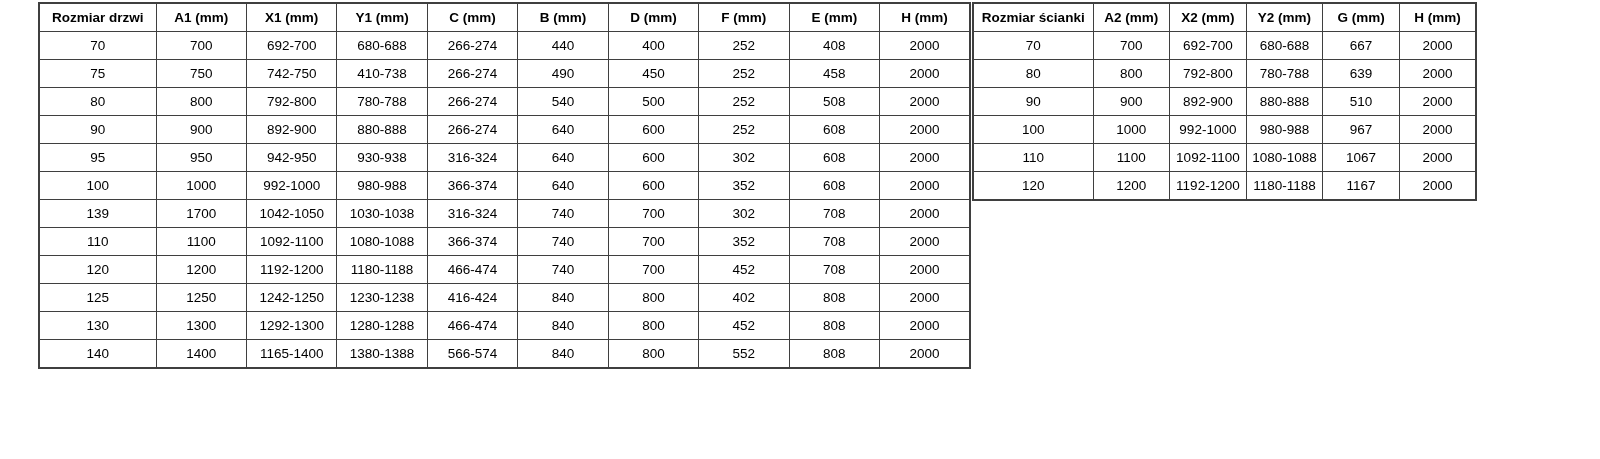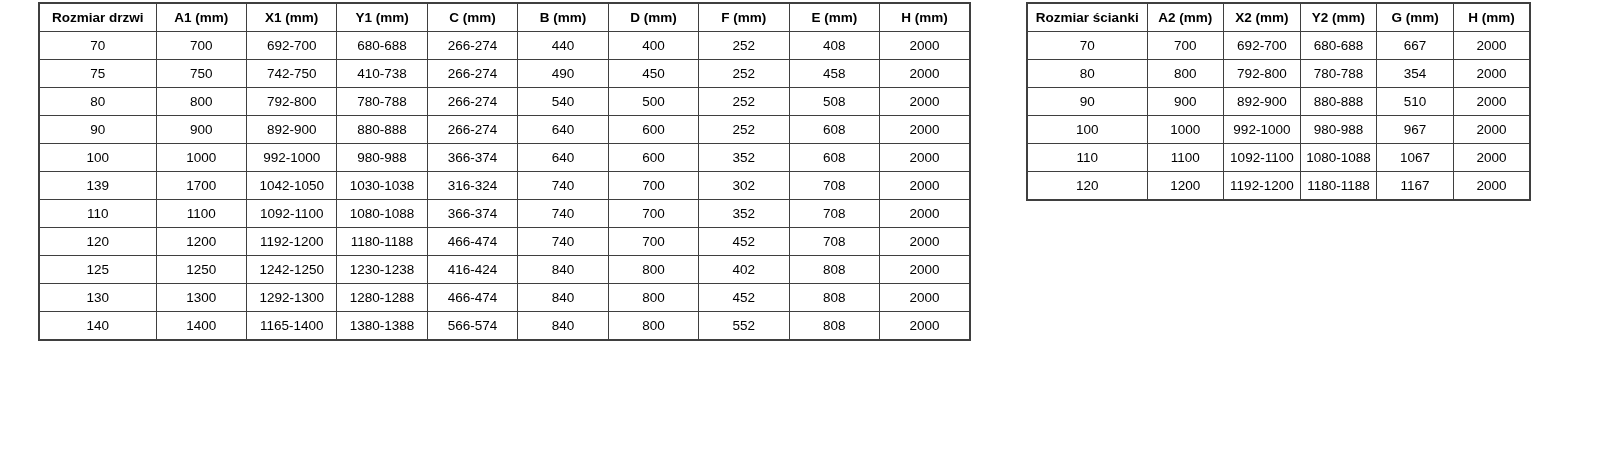--- a/index.html
+++ b/index.html
@@ -15,21 +15,21 @@
     color: #000000;
   }
   table.spec-table {
     border-collapse: collapse;
     table-layout: fixed;
     position: absolute;
     top: 2px;
     border: 2px solid #3f3f3f;
   }
   #door-table { left: 2px;    width: 933px; margin-left: 36px; }
-  #wall-table { left: 1026px; width: 505px; }
+  #wall-table { left: 972px; width: 505px; }
   table.spec-table th,
   table.spec-table td {
     border: 1px solid #3f3f3f;
     height: 27px;
     padding: 0 2px;
     text-align: center;
     vertical-align: middle;
     font-size: 13.5px;
     line-height: 1;
     overflow: hidden;
@@ -112,20 +112,32 @@
         <td>892-900</td>
         <td>880-888</td>
         <td>266-274</td>
         <td>640</td>
         <td>600</td>
         <td>252</td>
         <td>608</td>
         <td>2000</td>
       </tr>
       <tr>
+        <td>95</td>
+        <td>950</td>
+        <td>942-950</td>
+        <td>930-938</td>
+        <td>316-324</td>
+        <td>640</td>
+        <td>600</td>
+        <td>302</td>
+        <td>608</td>
+        <td>2000</td>
+      </tr>
+      <tr>
         <td>100</td>
         <td>1000</td>
         <td>992-1000</td>
         <td>980-988</td>
         <td>366-374</td>
         <td>640</td>
         <td>600</td>
         <td>352</td>
         <td>608</td>
         <td>2000</td>
@@ -231,21 +243,21 @@
         <td>692-700</td>
         <td>680-688</td>
         <td>667</td>
         <td>2000</td>
       </tr>
       <tr>
         <td>80</td>
         <td>800</td>
         <td>792-800</td>
         <td>780-788</td>
-        <td>354</td>
+        <td>639</td>
         <td>2000</td>
       </tr>
       <tr>
         <td>90</td>
         <td>900</td>
         <td>892-900</td>
         <td>880-888</td>
         <td>510</td>
         <td>2000</td>
       </tr>

